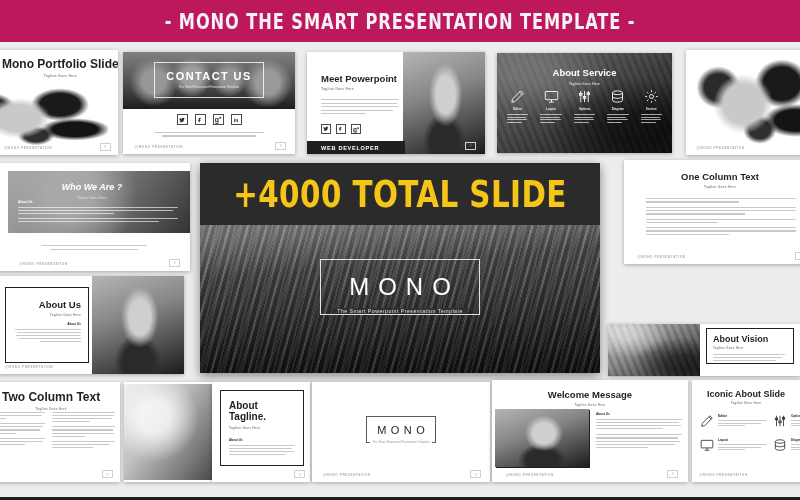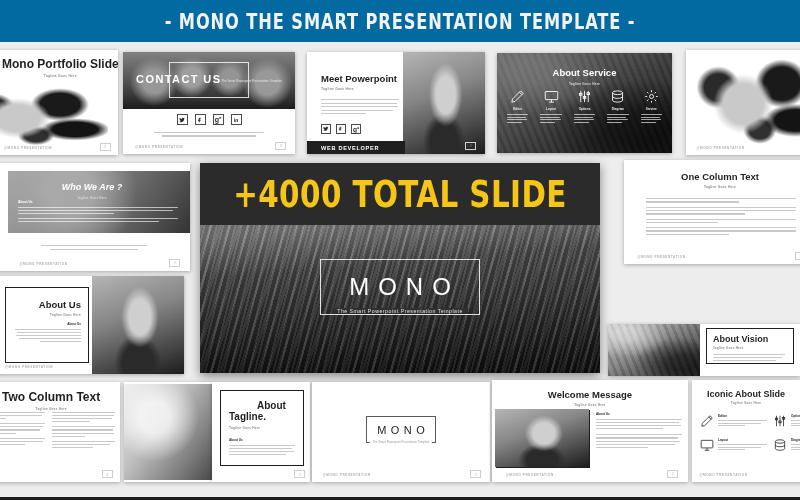--- a/index.html
+++ b/index.html
@@ -20,21 +20,21 @@
     background: #ededed;
     overflow: hidden;
   }
 
   
   .header-bar {
     position: absolute;
     left: 0; top: 0;
     width: 800px;
     height: 42px;
-    background: #0369a1;
+    background: #be185d;
     display: flex;
     align-items: center;
     justify-content: center;
   }
   .header-title {
     color: #f2f2f2;
     font-family: "Liberation Sans Narrow", "DejaVu Sans Condensed", "Liberation Sans", sans-serif;
     font-size: 22px;
     font-weight: bold;
     letter-spacing: 1.1px;
@@ -255,22 +255,22 @@
     </div>
     <div class="photo brush" style="left:-10px; top:36px; width:150px; height:62px;"></div>
     <div class="s-foot" style="left:36px;">@MONO PRESENTATION</div>
     <div class="s-pg">#</div>
   </div>
 
   <div class="slide" id="sl-contact" style="left:123px; top:52px; width:172px; height:102px;">
     <div class="photo group" style="left:0; top:0; width:100%; height:57px;">
       <div class="ovl soft"></div>
     </div>
-    <div style="position:absolute; left:50%; top:10px; transform:translateX(-50%); width:80px; height:36px; border:1px solid rgba(255,255,255,.8); z-index:3;
-                display:flex; flex-direction:row; align-items:center; justify-content:center;">
+    <div style="position:absolute; left:50%; top:10px; transform:translateX(-50%); width:110px; height:36px; border:1px solid rgba(255,255,255,.8); z-index:3;
+                display:flex; flex-direction:column; align-items:center; justify-content:center;">
       <div class="s-title light" style="font-size:11px; letter-spacing:1.4px;">CONTACT US</div>
       <div style="color:#e4e4e4; font-size:3px; margin-top:2px; white-space:nowrap;">The Smart Powerpoint Presentation Template</div>
     </div>
 
     <div style="position:absolute; left:0; top:62px; width:100%; display:flex; justify-content:center; gap:7px;">
       <span class="chip" style="width:11px;height:11px;">
         <svg class="icon-svg" width="6" height="6" viewBox="0 0 24 24" fill="#2b2b2b">
             <path d="M23 5a9 9 0 0 1-2.6.7A4.5 4.5 0 0 0 22.4 3a9 9 0 0 1-2.9 1.1A4.5 4.5 0 0 0 11.8 8a12.8 12.8 0 0 1-9.3-4.7 4.5 4.5 0 0 0 1.4 6 4.4 4.4 0 0 1-2-.6 4.5 4.5 0 0 0 3.6 4.4 4.5 4.5 0 0 1-2 .1 4.5 4.5 0 0 0 4.2 3.1A9 9 0 0 1 1 19.5 12.7 12.7 0 0 0 7.9 21c8.3 0 12.8-6.9 12.8-12.8v-.6A9 9 0 0 0 23 5z"></path>
           </svg>
       </span>
@@ -564,21 +564,21 @@
     <div class="s-pg">#</div>
   </div>
 
   <div class="slide" id="sl-meeting" style="left:124px; top:382px; width:88px; height:100px;">
     <div class="photo lt" style="left:0; top:2px; width:88px; height:96px;"></div>
   </div>
 
   <div class="slide" id="sl-company" style="left:212px; top:382px; width:98px; height:100px;">
     <div class="frame" style="left:8px; top:8px; width:84px; height:76px;">
       <div style="position:absolute; left:8px; top:9px;">
-        <div class="s-title" style="font-size:10px; line-height:1.12;margin-left:28px;">About</div>
+        <div class="s-title" style="font-size:10px; line-height:1.12;">About</div>
         <div class="s-title" style="font-size:10px; line-height:1.12;">Tagline.</div>
         <div class="s-tag" style="font-size:3.2px; margin-top:4px;">Tagline Goes Here</div>
       </div>
       <div style="position:absolute; left:8px; top:47px; font-size:3.1px; font-weight:bold; color:#2a2a2a;">About Us</div>
       <div class="lines" style="position:absolute; left:8px; right:8px; top:54px; gap:2px;">
         <i style="height:1.1px;width:100%"></i>
           <i style="height:1.1px;width:96%"></i>
           <i style="height:1.1px;width:99%"></i>
           <i style="height:1.1px;width:86%"></i>
       </div>

